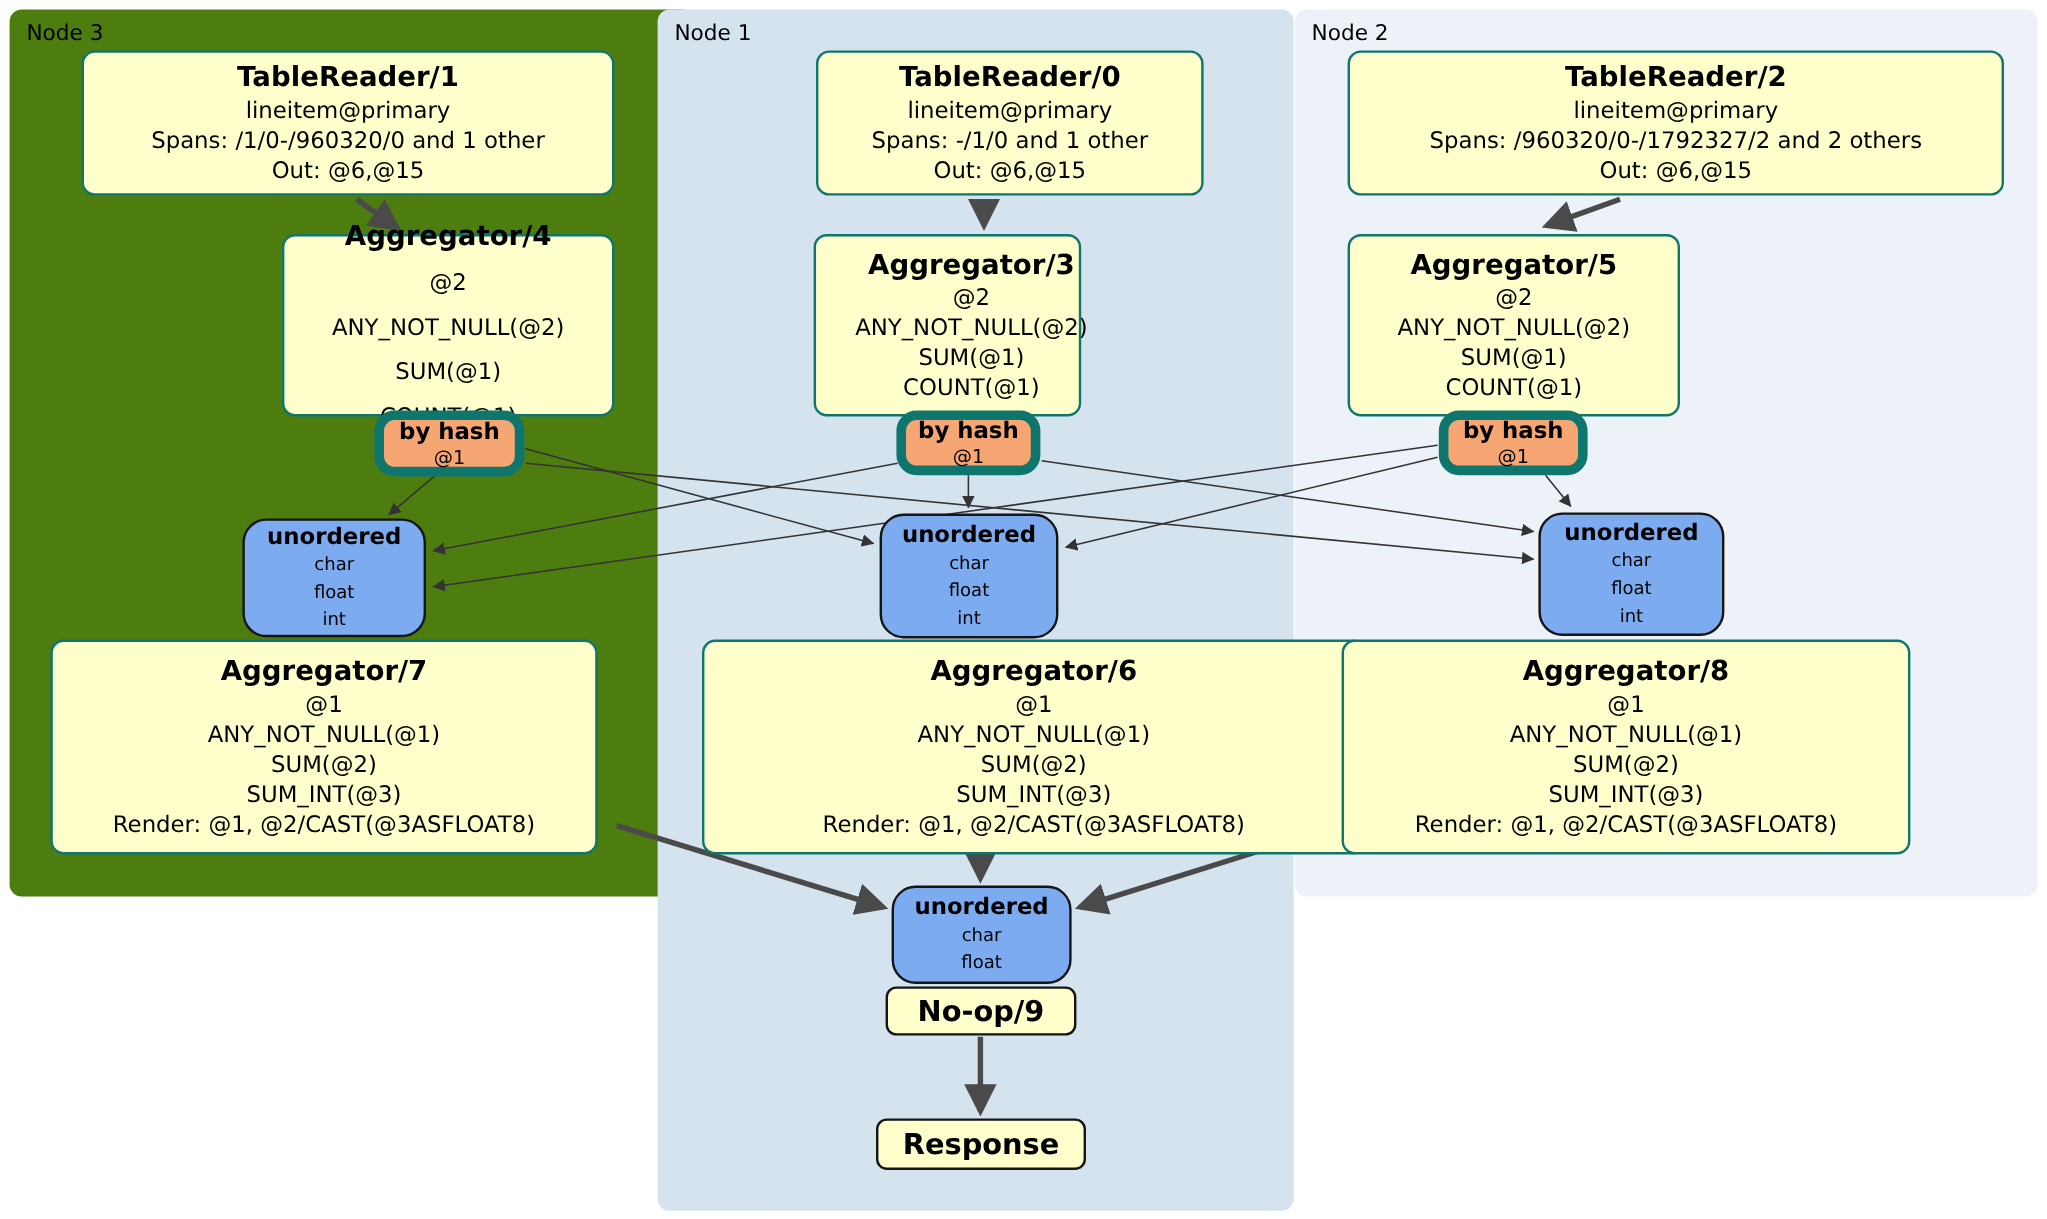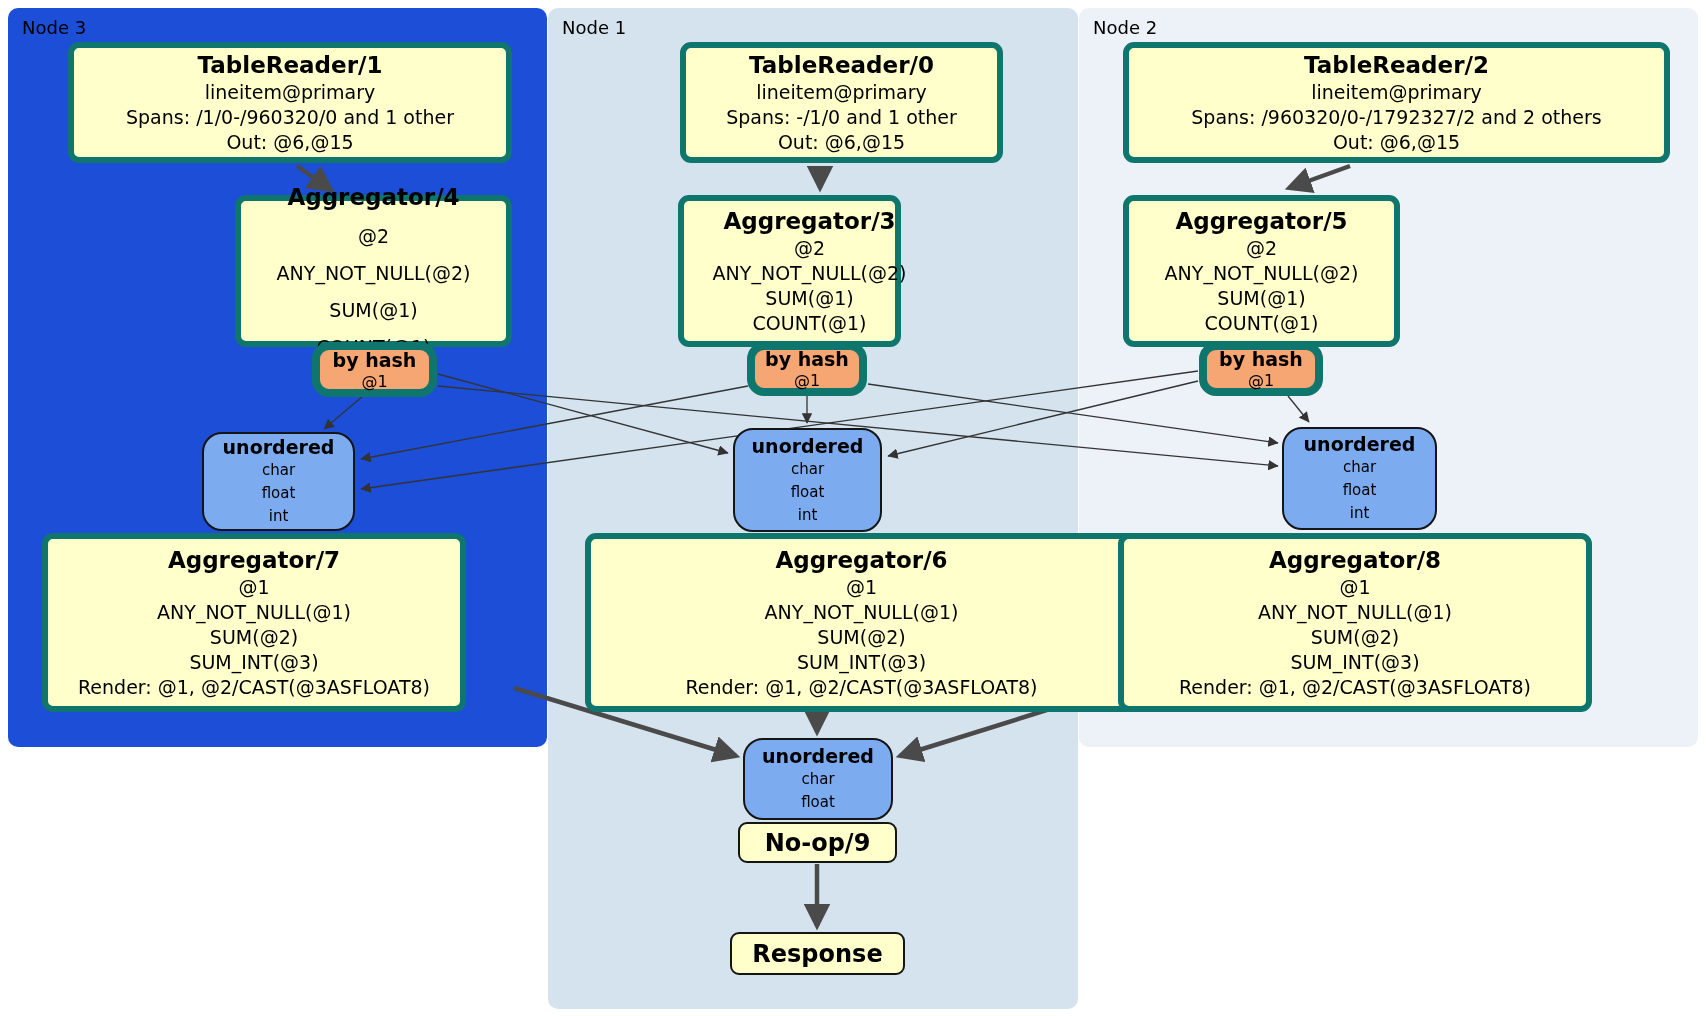--- a/index.html
+++ b/index.html
@@ -1,21 +1,21 @@
 <!DOCTYPE html>
 <html><head>
 <meta charset="utf-8">
 <style>
   html,body{margin:0;padding:0;background:#ffffff;}
   .canvas{position:relative;width:1706px;height:1016px;background:#ffffff;
           font-family:"DejaVu Sans","Liberation Sans",sans-serif;overflow:hidden;}
   .region{position:absolute;border-radius:10px;z-index:0;}
   .region-label{position:absolute;top:9px;left:14px;font-size:18px;color:#000;}
   .edges{position:absolute;left:0;top:0;z-index:1;}
-  .pbox{position:absolute;background:#ffffcc;border:6px solid #0f766e;border-radius:11px;
+  .pbox{position:absolute;background:#ffffcc;border:2px solid #0f766e;border-radius:11px;
         display:flex;flex-direction:column;justify-content:center;align-items:center;
         text-align:center;white-space:nowrap;z-index:2;box-sizing:border-box;}
   .ptitle{font-weight:bold;font-size:23px;line-height:30px;color:#000;}
   .pline{font-size:19px;line-height:25px;color:#000;}
   .router{position:absolute;background:#f6a673;border:8px solid #0f766e;border-radius:17px;
         display:flex;flex-direction:column;justify-content:center;align-items:center;
         text-align:center;white-space:nowrap;z-index:3;box-sizing:border-box;}
   .rlabel{font-weight:bold;font-size:19px;line-height:23px;color:#000;}
   .rkey{font-size:16px;line-height:19px;color:#000;}
   .sync{position:absolute;background:#7dabf0;border:2px solid #151515;border-radius:20px;
@@ -26,21 +26,21 @@
   .nbox{position:absolute;background:#ffffcc;border:2px solid #151515;border-radius:9px;
         display:flex;justify-content:center;align-items:center;text-align:center;
         white-space:nowrap;z-index:2;box-sizing:border-box;}
   .ntitle{font-weight:bold;font-size:24px;color:#000;text-align:center;}
 </style>
 </head>
 <body>
 
 <div class="canvas">
 
-  <div class="region" style="left:8px;top:8px;width:539px;height:739px;background:#1d4ed8;">
+  <div class="region" style="left:8px;top:8px;width:539px;height:739px;background:#4d7c0f;padding-left:32px;">
     <div class="region-label">Node 3</div>
   </div>
   <div class="region" style="left:548px;top:8px;width:530px;height:1001px;background:#d4e3ee;">
     <div class="region-label">Node 1</div>
   </div>
   <div class="region" style="left:1079px;top:8px;width:619px;height:739px;background:#edf2f9;">
     <div class="region-label">Node 2</div>
   </div>
 
   <svg class="edges" width="1706" height="1016">
@@ -92,21 +92,21 @@
   <div class="router" style="left:312px;top:342px;width:125px;height:55px;">
     <div class="rlabel">by hash</div>
     <div class="rkey">@1</div>
   </div>
   <div class="sync" style="left:202px;top:432px;width:153px;height:99px;">
     <div class="slabel">unordered</div>
     <div class="sitem">char</div>
     <div class="sitem">float</div>
     <div class="sitem">int</div>
   </div>
-  <div class="pbox" style="left:42px;top:533px;width:424px;height:179px;">
+  <div class="pbox" style="left:42px;top:533px;width:456px;height:179px;">
     <div class="ptitle">Aggregator/7</div>
     <div class="pline">@1</div>
     <div class="pline">ANY_NOT_NULL(@1)</div>
     <div class="pline">SUM(@2)</div>
     <div class="pline">SUM_INT(@3)</div>
     <div class="pline">Render: @1, @2/CAST(@3ASFLOAT8)</div>
   </div>
 
   <div class="pbox" style="left:680px;top:42px;width:323px;height:121px;">
     <div class="ptitle">TableReader/0</div>

